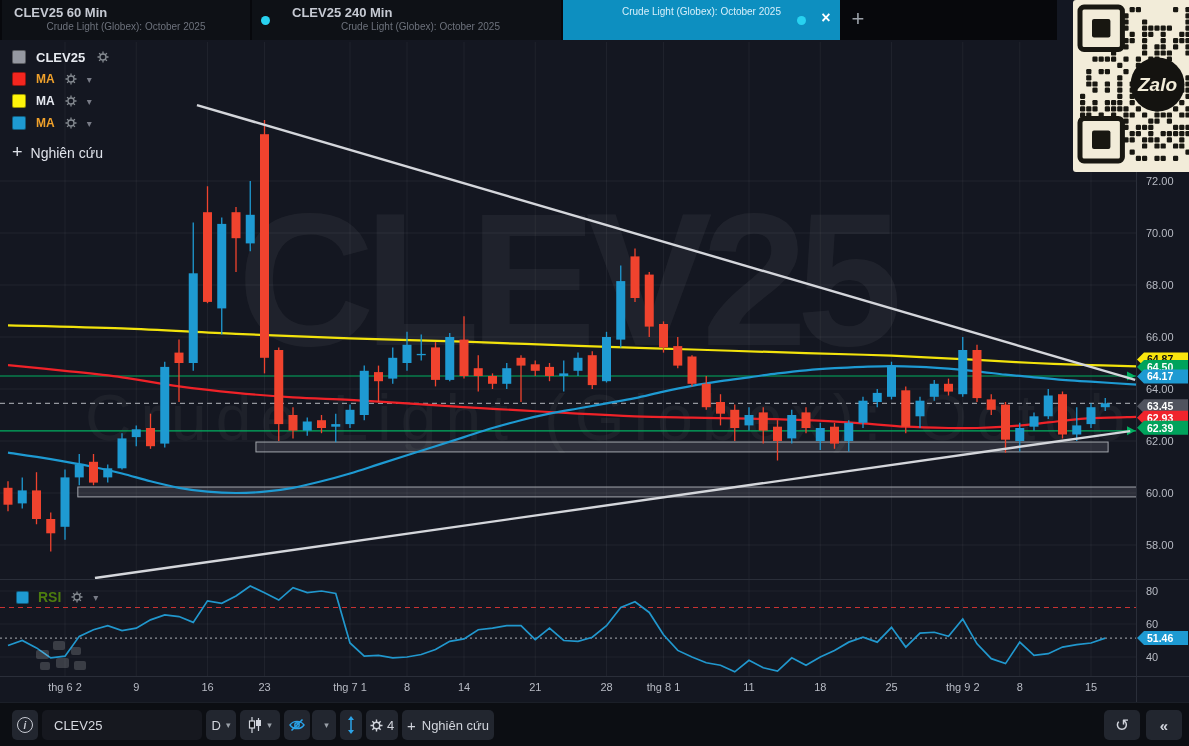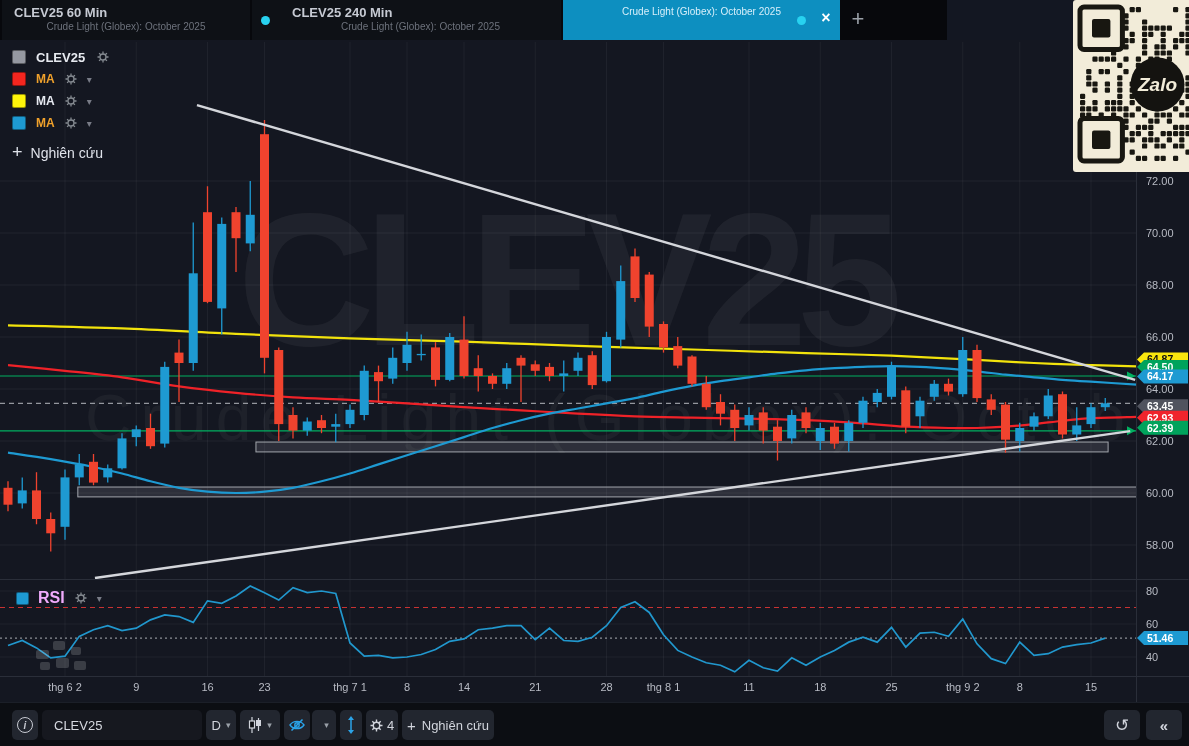--- a/index.html
+++ b/index.html
@@ -1,20 +1,20 @@
 <!DOCTYPE html>
 <html><head>
 <meta charset="utf-8">
 <style>
   * { margin:0; padding:0; box-sizing:border-box; }
   html,body { width:1189px; height:746px; overflow:hidden; background:#131722; font-family:"Liberation Sans",sans-serif; }
   #app { position:relative; width:1189px; height:746px; }
   #chart { position:absolute; left:0; top:0; z-index:1; }
   
-  #tabs { position:absolute; left:0; top:0; width:947px; height:40px; background:#07080c; z-index:3; }
+  #tabs { position:absolute; left:0; top:0; width:1057px; height:40px; background:#07080c; z-index:3; }
   .tab { position:absolute; top:0; height:40px; padding:5px 12px 0 12px; background:#0e1116; }
   .tab .t-title { font-size:13px; font-weight:bold; color:#c6cad3; white-space:nowrap; }
   .tab .t-sub { font-size:10px; color:#6d727c; margin-top:1px; white-space:nowrap;text-align:center; }
   .tab.active { background:#0d8fc0; }
   .tab.active .t-title { color:#ffffff; }
   .tab.active .t-sub { color:#d7effa; }
   .dot { width:9px; height:9px; border-radius:50%; background:#28d2f0; display:inline-block; }
   #tab2-dot { position:absolute; left:261px; top:16px; z-index:4; }
   #tab3-dot { position:absolute; left:797px; top:16px; z-index:4; }
   #tab3-close { position:absolute; left:816px; top:9px; z-index:4; color:#fff; font-size:16px; font-weight:bold; width:20px; text-align:center; cursor:pointer; }
@@ -26,21 +26,21 @@
   .swatch { width:14px; height:14px; border-radius:2px; margin-right:10px; border:1px solid rgba(0,0,0,.4); }
   .lrow .sym { font-size:13px; font-weight:bold; color:#e7eaf0; margin-right:12px; }
   .lrow .ma-label { font-size:12px; font-weight:bold; margin-right:10px; }
   .gear { margin-right:10px; opacity:.85; }
   .carr { color:#787b86; font-size:10px; }
   #add-study { display:flex; align-items:center; margin-top:8px; color:#dfe2ea; font-size:14px; }
   #add-study .plus { font-size:18px; margin-right:8px; color:#dfe2ea; }
   
   #rsi-legend { position:absolute; left:16px; top:589px; z-index:3; display:flex; align-items:center; }
   #rsi-legend .swatch { width:13px; height:13px; margin-right:9px; }
-  #rsi-legend .ma-label { font-size:16px; font-weight:bold; color:#f0abfc; margin-right:10px; }
+  #rsi-legend .ma-label { font-size:14px; font-weight:bold; color:#4d7c0f; margin-right:10px; }
   
   #qr { position:absolute; left:1073px; top:0px; z-index:5; }
   
   #toolbar { position:absolute; left:0; top:702px; width:1189px; height:44px; background:#0c0e13; border-top:1px solid #1b1f28; z-index:3; }
   .tbtn { position:absolute; top:709px; height:30px; background:#22262f; border-radius:5px; display:flex; align-items:center; justify-content:center; color:#d1d4dc; font-size:13px; }
   #toolbar .tbtn { top:7px; }
   #tb-info { left:12px; width:26px; }
   #tb-symbol { left:42px; width:160px; justify-content:flex-start; padding-left:12px; background:#16181f; font-size:13px; color:#d6d9e0; }
   #tb-interval { left:206px; width:30px; }
   #tb-ctype { left:240px; width:40px; }

